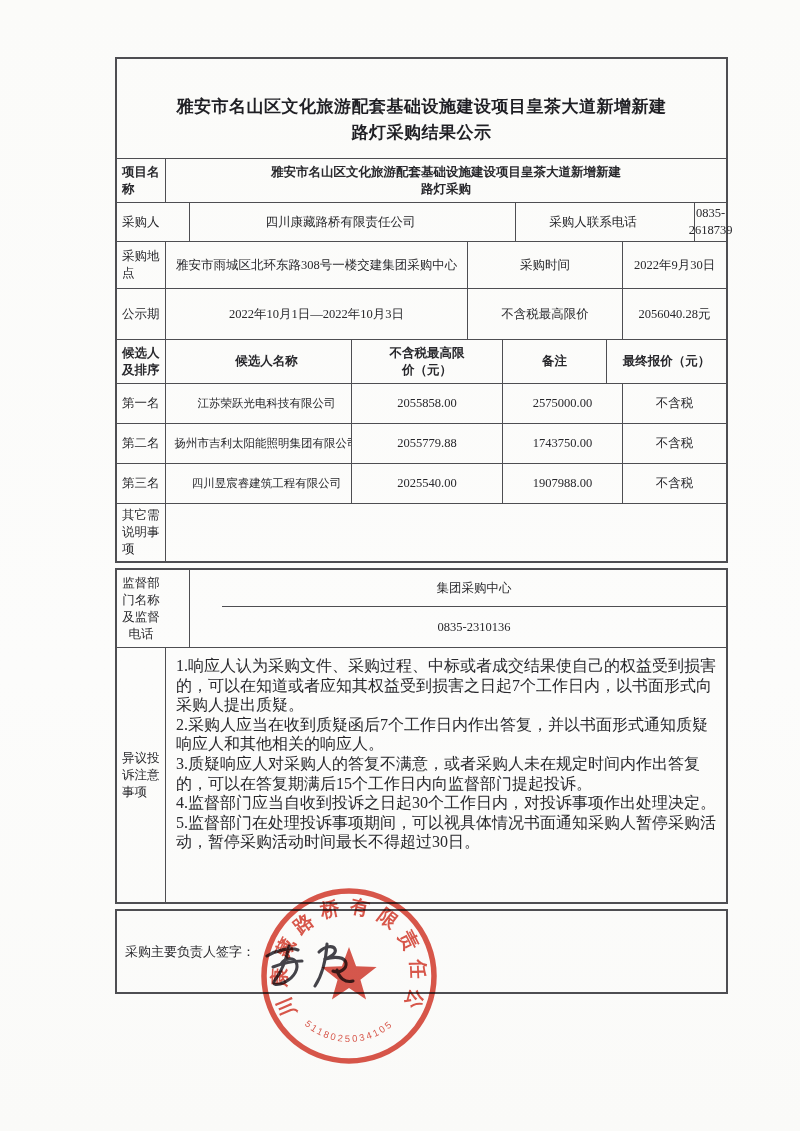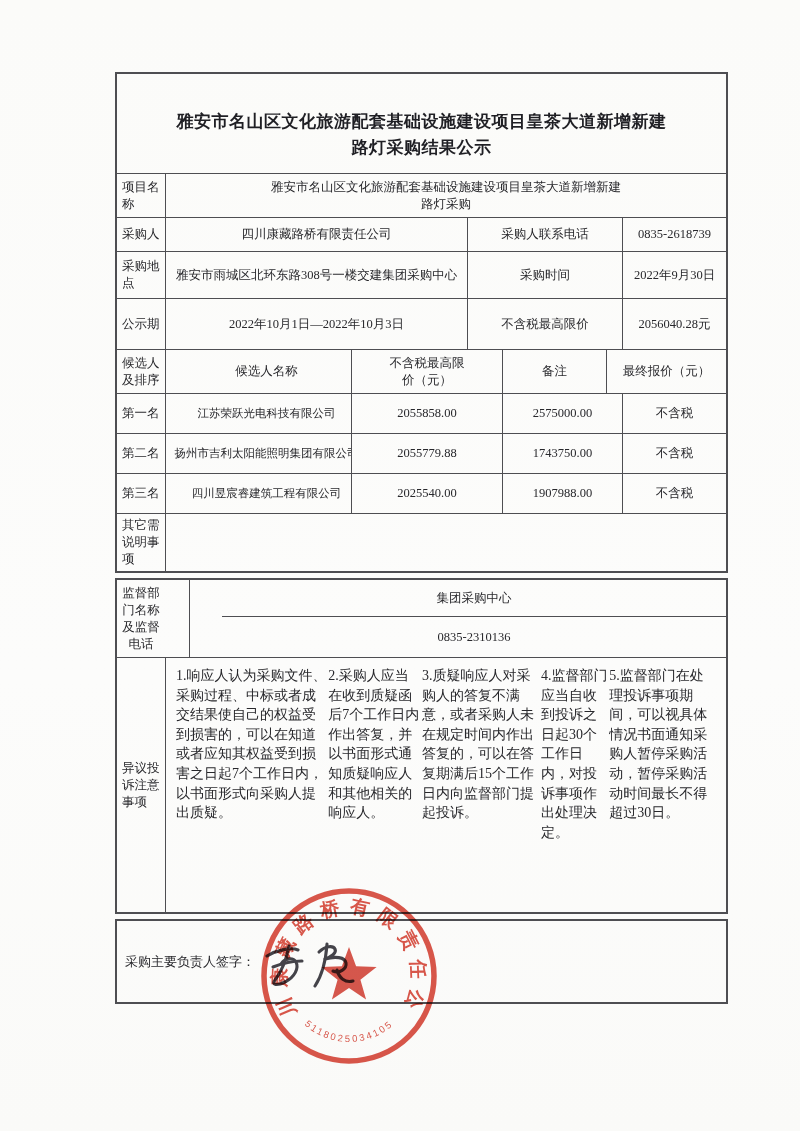--- a/index.html
+++ b/index.html
@@ -6,21 +6,21 @@
   html,body { background:#ffffff; }
   .page {
     position: relative;
     width: 800px; height: 1131px;
     margin: 0 auto;
     background: linear-gradient(180deg,#fbfbf9 0%, #fcfcfb 60%, #fafaf8 100%);
     font-family: "Liberation Serif", "DejaVu Serif", serif;
     color: #28282c;
     overflow: hidden;
   }
-  .doc { position: absolute; left: 115px; top: 72px; width: 613px; }
+  .doc { position: absolute; left: 115px; top: 57px; width: 613px; }
 
   .tbl { border: 2px solid #4e4e52; background: transparent; }
   .row { display: flex; border-top: 1px solid #4e4e52; }
   .row:first-child { border-top: none; }
   .cell { border-left: 1px solid #4e4e52; display: flex; align-items: center; min-width: 0; }
   .cell:first-child { border-left: none; }
 
   .title-block {
     height: 99px; display: flex; flex-direction: column;
     justify-content: flex-end; padding-bottom: 12px;
@@ -37,43 +37,43 @@
   .c-val {
     flex: 1; justify-content: center; text-align: center;
     font-size: 12.5px; line-height: 17px; padding: 2px 4px;
   }
   .w302 { flex: none; width: 302px; }
   .w155 { flex: none; width: 155px; }
   .w186 { flex: none; width: 186px; padding-left: 20px; }
   .w151 { flex: none; width: 151px; }
   .w120 { flex: none; width: 120px; }
 
-  .h44 { min-height: 44px; } .h34 { min-height: 34px; }
+  .h44 { min-height: 44px; font-weight: bold; } .h34 { min-height: 34px; gap: 24px; }
   .h47 { min-height: 47px; } .h51 { min-height: 51px; }
   .h40 { min-height: 40px; } .h58 { min-height: 58px; }
 
   .proj-val { flex-direction: column; justify-content: center; }
   .hdr-wrap { display: inline-block; width: 84px; }
   .cand-name { font-size: 11.5px; white-space: nowrap; overflow: hidden; }
 
   .gap { height: 5px; }
 
   .sup-right { flex: 1; display: flex; flex-direction: column; border-left: 1px solid #4e4e52; padding-left: 32px; }
   .sup-sub {
     display: flex; align-items: center; justify-content: center;
     font-size: 12.5px;
   }
   .sup-top { height: 37px; border-bottom: 1px solid #4e4e52; }
   .sup-bot { height: 40px; }
 
   .obj-row { min-height: 255px; }
   .obj-content {
     flex: 1; border-left: 1px solid #4e4e52;
-    display: flex; flex-direction: row; justify-content: center;
-    padding: 8px 10px; font-size: 14px; line-height: 19.6px;
+    display: flex; flex-direction: column; 
+    padding: 8px 10px; font-size: 16px; line-height: 19.6px;
     text-align: left;
   }
   .obj-content p { margin: 0; }
 
   .sign-tbl {
     height: 85px; display: flex; align-items: center;
     padding-left: 8px; font-size: 13px;
   }
 
   .seal-svg {

